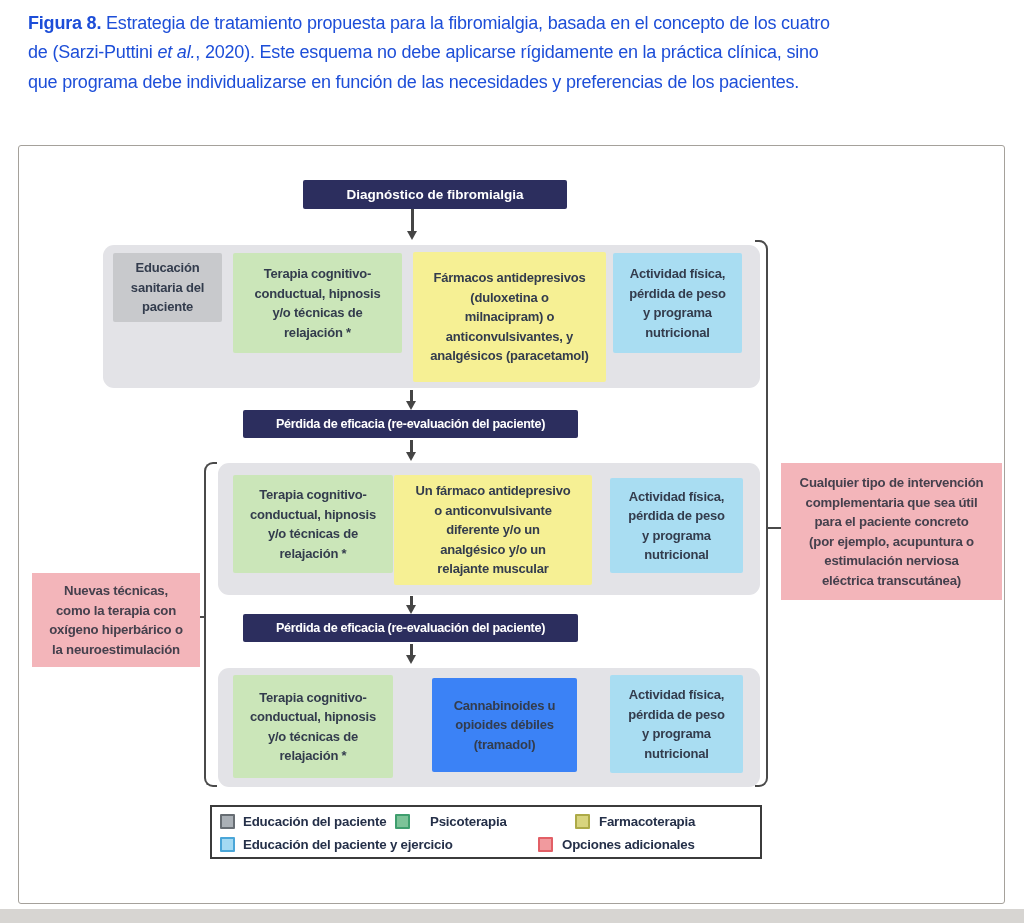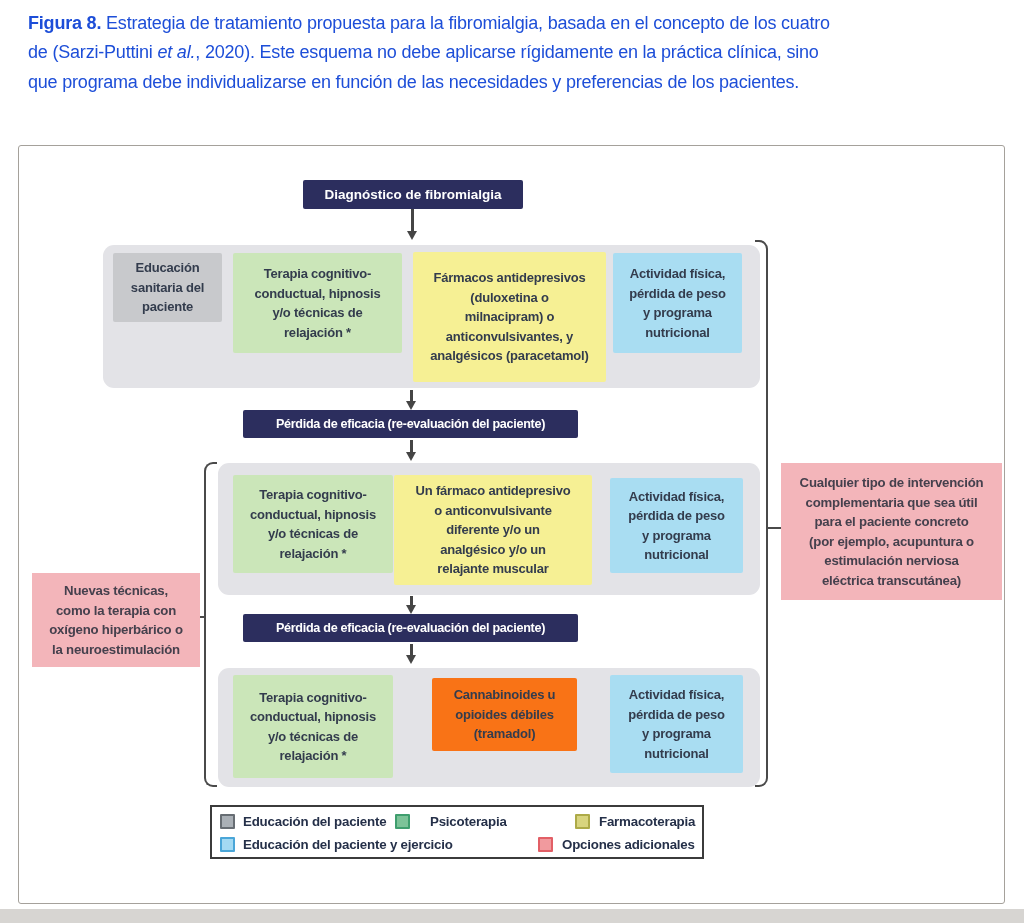--- a/index.html
+++ b/index.html
@@ -11,21 +11,21 @@
   .caption{position:absolute;top:9px;left:28px;right:17px;
     font-size:18px;line-height:29.4px;color:#1d4ed8;letter-spacing:-0.2px;}
   .caption b{font-weight:bold;}
   .caption i{font-style:italic;}
   
   .frame{position:absolute;left:18px;top:145px;width:985px;height:757px;
     border:1.5px solid #a5a19b;border-radius:3px;background:#ffffff;}
   
   .navy{position:absolute;display:flex;align-items:center;justify-content:center;
     color:#ffffff;font-weight:bold;text-align:center;border-radius:2px;}
-  .title-box{left:303px;top:180px;width:220px;height:29px;font-size:13.5px;}
+  .title-box{left:303px;top:180px;width:264px;height:29px;font-size:13.5px;}
   .bar{font-size:12.6px;letter-spacing:-0.3px;}
   .bar1{left:243px;top:410px;width:335px;height:28px;}
   .bar2{left:243px;top:614px;width:335px;height:28px;}
   
   .rowbg{position:absolute;border-radius:11px;}
   .row1{left:103px;top:245px;width:657px;height:143px;}
   .row2{left:218px;top:463px;width:542px;height:132px;}
   .row3{left:218px;top:668px;width:542px;height:119px;}
   
   .tbox{position:absolute;display:flex;align-items:center;justify-content:center;
@@ -42,21 +42,21 @@
   
   .bracket{position:absolute;box-sizing:border-box;}
   .bracket-left{left:204px;top:462px;width:13px;height:325px;
     border-left:2px solid #4a4a4a;border-top:2px solid #4a4a4a;border-bottom:2px solid #4a4a4a;
     border-radius:9px 0 0 9px;}
   .bracket-right{left:755px;top:240px;width:13px;height:547px;
     border-right:2px solid #4a4a4a;border-top:2px solid #4a4a4a;border-bottom:2px solid #4a4a4a;
     border-radius:0 9px 9px 0;}
   .tick{position:absolute;height:2px;background:#4a4a4a;}
   
-  .legend{position:absolute;left:210px;top:805px;width:494px;height:54px;
+  .legend{position:absolute;left:210px;top:805px;width:552px;height:54px;
     border:2px solid #3b3b3b;background:#ffffff;box-sizing:border-box;}
   .chip{position:absolute;width:15px;height:15px;border:2px solid #555;box-sizing:border-box;border-radius:1px;}
   .llabel{position:absolute;font-weight:bold;font-size:13.3px;color:#253049;
     letter-spacing:-0.2px;white-space:nowrap;}
   .lrow1{top:7px;} .lrow2{top:30px;}
   .strip{position:absolute;left:0;top:909px;width:1024px;height:14px;background:#d7d5d2;}
 </style>
 </head>
 <body>
 
@@ -115,21 +115,21 @@
 <div class="ahead" style="left:406px;top:605px;"></div>
 <div class="navy bar bar2" style="background: rgb(44, 46, 94);">Pérdida de eficacia (re-evaluación del paciente)</div>
 <div class="aline" style="left:410px;top:644px;height:12px;"></div>
 <div class="ahead" style="left:406px;top:655px;"></div>
 
 <div class="rowbg row3" style="background: rgb(227, 227, 231);"></div>
 <div class="tbox" style="left: 233px; top: 675px; width: 160px; height: 103px; background: rgb(203, 230, 185);">Terapia cognitivo-
 conductual, hipnosis
 y/o técnicas de
 relajación *</div>
-<div class="tbox" style="left: 432px; top: 678px; width: 145px; height: 73px; background: #f97316;">Cannabinoides u
+<div class="tbox" style="left: 432px; top: 678px; width: 145px; height: 94px; background: #3b82f6;">Cannabinoides u
 opioides débiles
 (tramadol)</div>
 <div class="tbox" style="left: 610px; top: 675px; width: 133px; height: 98px; background: rgb(169, 221, 242);">Actividad física,
 pérdida de peso
 y programa
 nutricional</div>
 
 <div class="bracket bracket-left"></div>
 <div class="tick" style="left:199px;top:616px;width:6px;"></div>
 <div class="note" style="left: 32px; top: 573px; width: 168px; height: 94px; background: rgb(243, 181, 186);">Nuevas técnicas,

